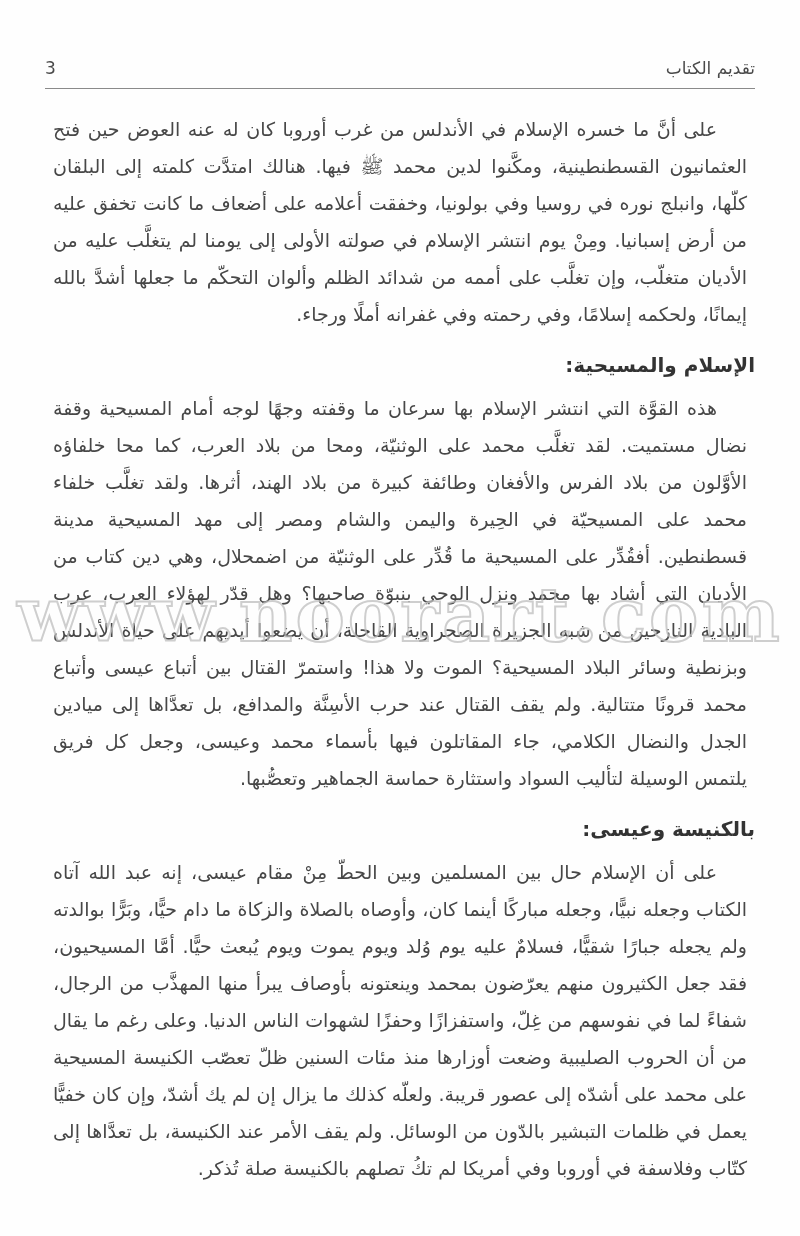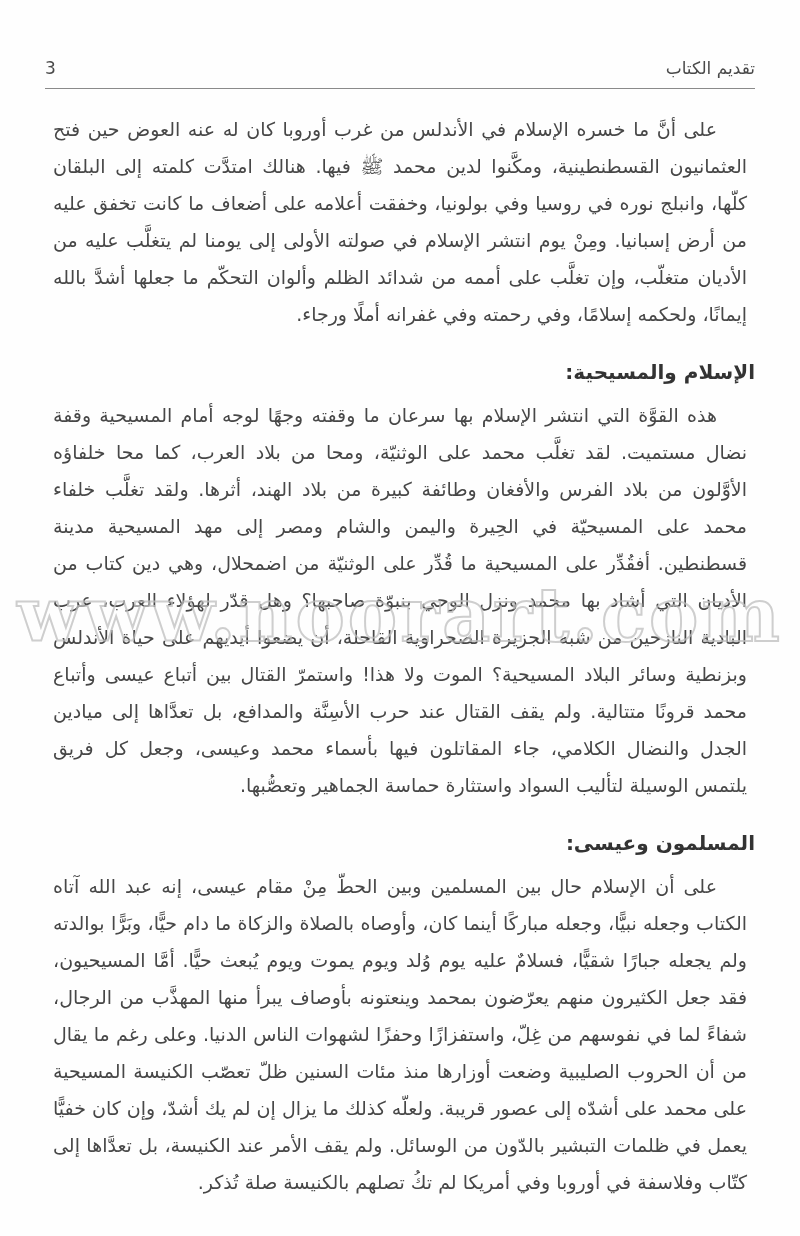--- a/index.html
+++ b/index.html
@@ -45,21 +45,21 @@
     padding-top: 14px;
   }
   .content p {
     text-indent: 30px;
     margin: 8px;
   }
   .content h2 {
     font-size: 20px;
     font-weight: bold;
     color: #333333;
-    margin-top: 24px;
+    margin-top: 17px;
     margin-bottom: 10px;
     line-height: 30px;
     text-align: right;
   }
   
   .watermark {
     position: absolute;
     top: 572px;
     left: 0;
     width: 800px;
@@ -88,20 +88,20 @@
   </div>
   <hr class="header-rule">
 
   <div class="content">
     <p>على أنَّ ما خسره الإسلام في الأندلس من غرب أوروبا كان له عنه العوض حين فتح العثمانيون القسطنطينية، ومكَّنوا لدين محمد ﷺ فيها. هنالك امتدَّت كلمته إلى البلقان كلّها، وانبلج نوره في روسيا وفي بولونيا، وخفقت أعلامه على أضعاف ما كانت تخفق عليه من أرض إسبانيا. ومِنْ يوم انتشر الإسلام في صولته الأولى إلى يومنا لم يتغلَّب عليه من الأديان متغلّب، وإن تغلَّب على أممه من شدائد الظلم وألوان التحكّم ما جعلها أشدَّ بالله إيمانًا، ولحكمه إسلامًا، وفي رحمته وفي غفرانه أملًا ورجاء.</p>
 
     <h2>الإسلام والمسيحية:</h2>
 
     <p>هذه القوَّة التي انتشر الإسلام بها سرعان ما وقفته وجهًا لوجه أمام المسيحية وقفة نضال مستميت. لقد تغلَّب محمد على الوثنيّة، ومحا من بلاد العرب، كما محا خلفاؤه الأوَّلون من بلاد الفرس والأفغان وطائفة كبيرة من بلاد الهند، أثرها. ولقد تغلَّب خلفاء محمد على المسيحيّة في الحِيرة واليمن والشام ومصر إلى مهد المسيحية مدينة قسطنطين. أفقُدِّر على المسيحية ما قُدِّر على الوثنيّة من اضمحلال، وهي دين كتاب من الأديان التي أشاد بها محمد ونزل الوحي بنبوّة صاحبها؟ وهل قدّر لهؤلاء العرب، عرب البادية النازحين من شبه الجزيرة الصحراوية القاحلة، أن يضعوا أيديهم على حياة الأندلس وبزنطية وسائر البلاد المسيحية؟ الموت ولا هذا! واستمرّ القتال بين أتباع عيسى وأتباع محمد قرونًا متتالية. ولم يقف القتال عند حرب الأسِنَّة والمدافع، بل تعدَّاها إلى ميادين الجدل والنضال الكلامي، جاء المقاتلون فيها بأسماء محمد وعيسى، وجعل كل فريق يلتمس الوسيلة لتأليب السواد واستثارة حماسة الجماهير وتعصُّبها.</p>
 
-    <h2>المسلمون وعيسى:</h2>
+    <h2>بالكنيسة وعيسى:</h2>
 
     <p>على أن الإسلام حال بين المسلمين وبين الحطّ مِنْ مقام عيسى، إنه عبد الله آتاه الكتاب وجعله نبيًّا، وجعله مباركًا أينما كان، وأوصاه بالصلاة والزكاة ما دام حيًّا، وبَرًّا بوالدته ولم يجعله جبارًا شقيًّا، فسلامٌ عليه يوم وُلد ويوم يموت ويوم يُبعث حيًّا. أمَّا المسيحيون، فقد جعل الكثيرون منهم يعرّضون بمحمد وينعتونه بأوصاف يبرأ منها المهذَّب من الرجال، شفاءً لما في نفوسهم من غِلّ، واستفزازًا وحفزًا لشهوات الناس الدنيا. وعلى رغم ما يقال من أن الحروب الصليبية وضعت أوزارها منذ مئات السنين ظلّ تعصّب الكنيسة المسيحية على محمد على أشدّه إلى عصور قريبة. ولعلّه كذلك ما يزال إن لم يك أشدّ، وإن كان خفيًّا يعمل في ظلمات التبشير بالدّون من الوسائل. ولم يقف الأمر عند الكنيسة، بل تعدَّاها إلى كتّاب وفلاسفة في أوروبا وفي أمريكا لم تكُ تصلهم بالكنيسة صلة تُذكر.</p>
   </div>
 
   <div class="watermark">www.noorart.com</div>
 
 </div>
 
 </body></html>

